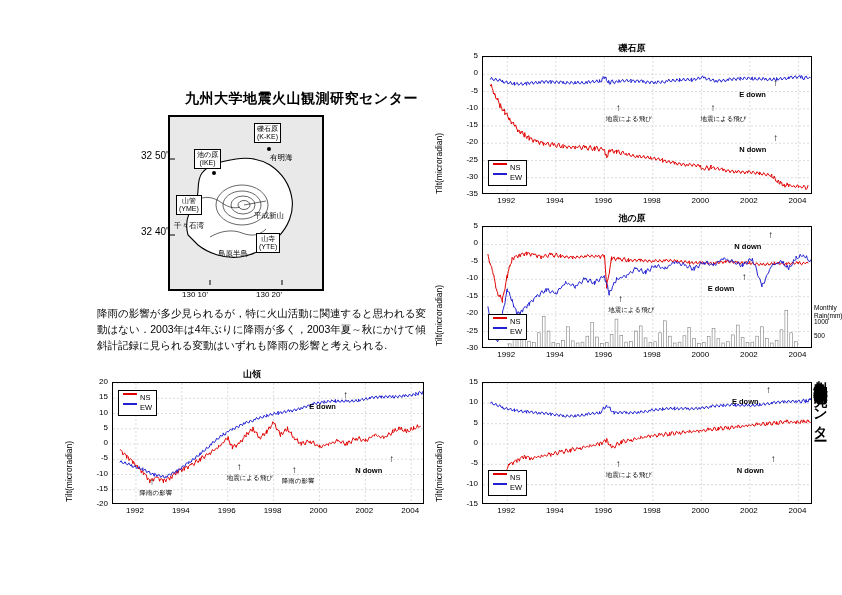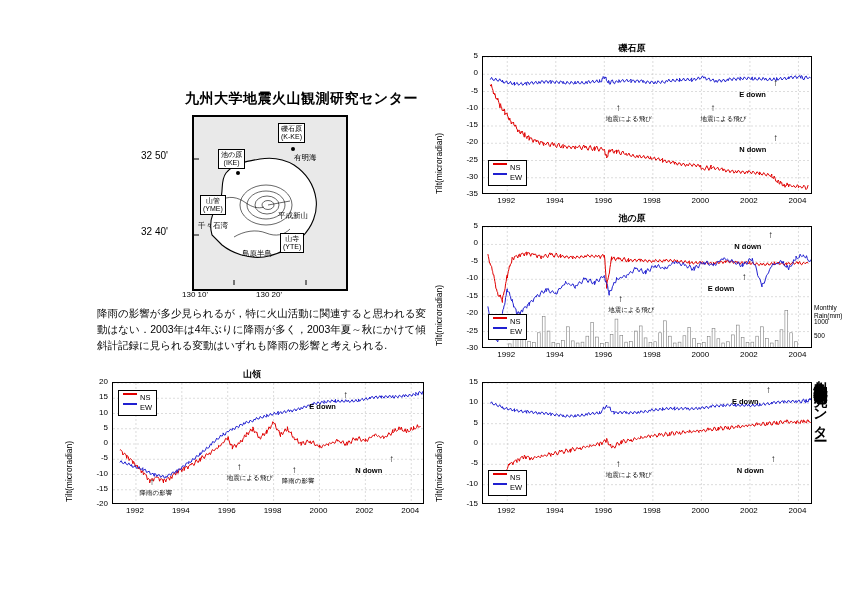--- a/index.html
+++ b/index.html
@@ -15,21 +15,21 @@
     position:absolute;left:112px;top:55px;
     font-size:19px;font-weight:bold;letter-spacing:1px;
   }
   .sub-title{
     position:absolute;left:185px;top:90px;
     font-size:14px;font-weight:bold;letter-spacing:.5px;
   }
 
   
   .map-box{
-    position:absolute;left:192px;top:115px;width:152px;height:172px;
+    position:absolute;left:168px;top:115px;width:152px;height:172px;
     border:2px solid #000;background:#e9e9e9;
   }
   .map-label{
     position:absolute;font-size:7px;line-height:8px;text-align:center;
     background:#ffffff;border:1px solid #000;padding:1px 2px;white-space:nowrap;
   }
   .map-text{
     position:absolute;font-size:7.5px;line-height:9px;white-space:nowrap;
   }
   .axis-lat{

